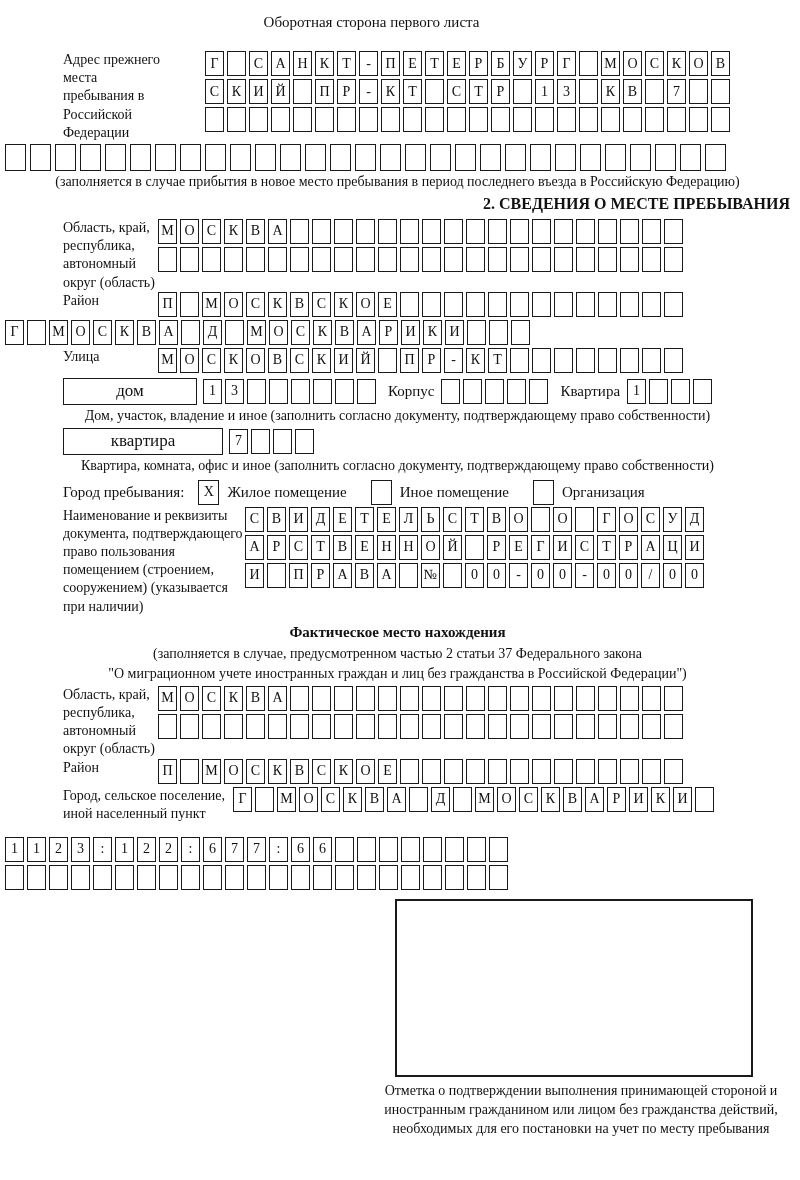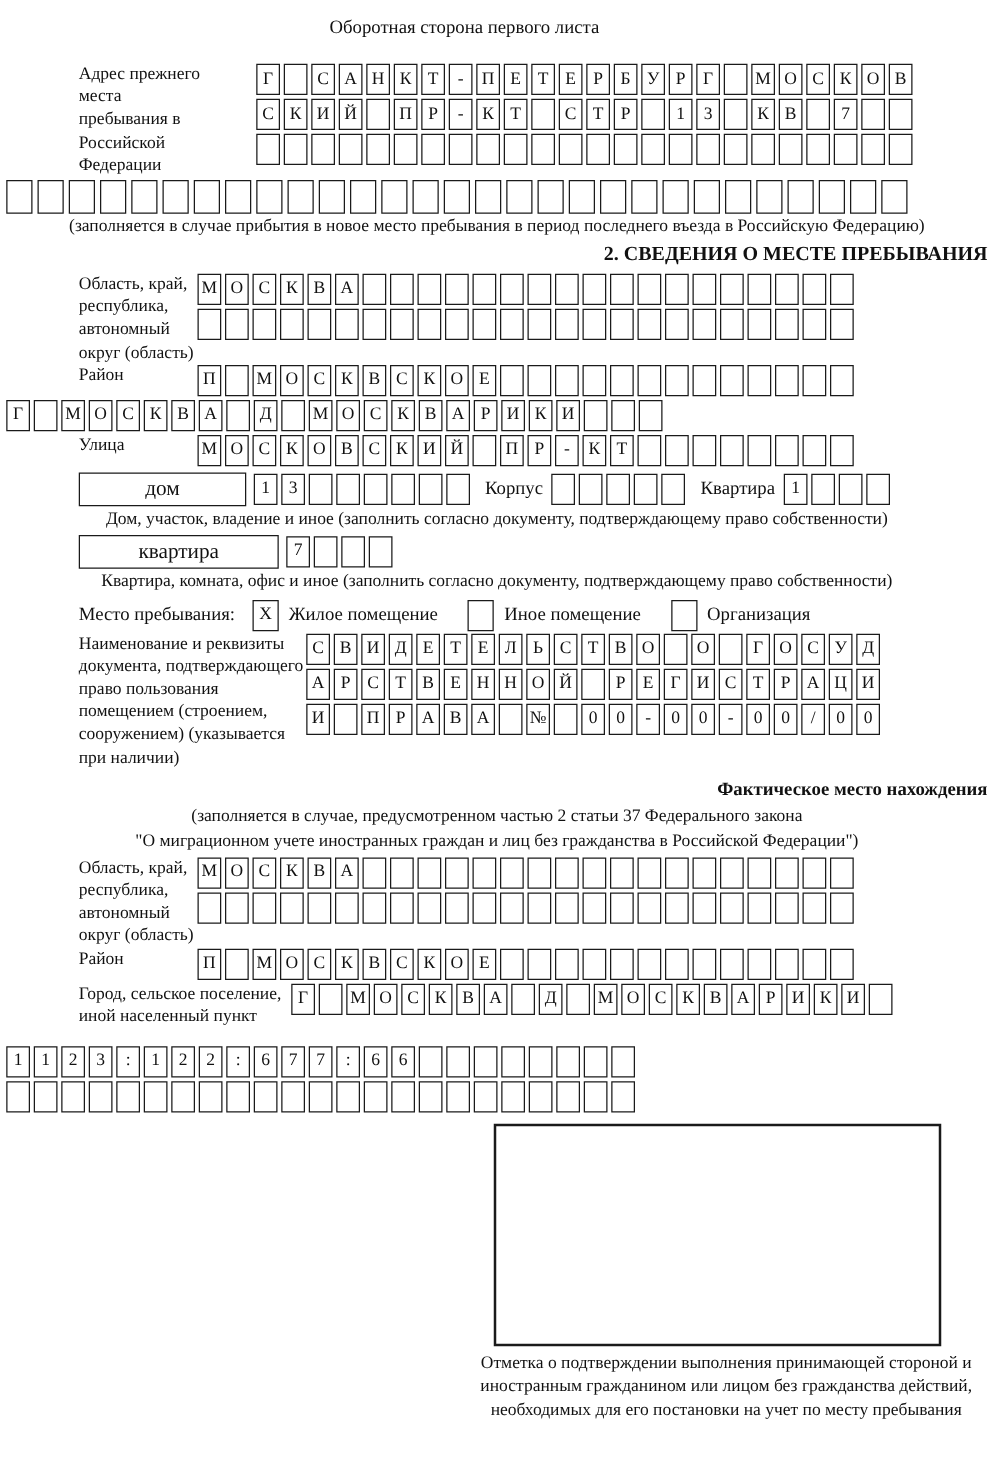--- a/index.html
+++ b/index.html
@@ -28,21 +28,21 @@
   .gridrow.inline { display: inline-flex; margin-bottom: 0; vertical-align: middle; }
   .cell {
     width: 19px; height: 25px; border: 1.6px solid #1a1a1a; margin-right: 3px;
     display: inline-flex; align-items: center; justify-content: center;
     font-size: 14px; flex-shrink: 0;
   }
   .cell-lg .cell { width: 21px; height: 27px; margin-right: 4px; }
 
   .caption { font-size: 14px; text-align: center; margin: 2px 10px 4px 0; }
   .section-title { text-align: right; font-weight: bold; font-size: 16px; margin: 5px 10px 6px 0; }
-  .sub-title { text-align: right; font-weight: bold; font-size: 15px; margin: 8px 10px 5px 0; }
+  .sub-title { text-align: center; font-weight: bold; font-size: 15px; margin: 8px 10px 5px 0; }
 
   .houserow { display: flex; align-items: center; margin: 2px 0 3px 58px; }
   .bigbox {
     height: 27px; border: 1.6px solid #1a1a1a; display: inline-flex;
     align-items: center; justify-content: center; font-size: 17px; margin-right: 6px;
   }
   .bb-dom { width: 134px; }
   .bb-kv  { width: 160px; }
   .inline-lbl { font-size: 15px; margin: 0 7px 0 9px; }
 
@@ -371,21 +371,21 @@
     <span class="gridrow inline">
         <span class="cell">7</span>
         <span class="cell"></span>
         <span class="cell"></span>
         <span class="cell"></span>
       </span>
   </div>
   <div class="caption">Квартира, комната, офис и иное (заполнить согласно документу, подтверждающему право собственности)</div>
 
   <div class="stayrow">
-    <span>Место пребывания:</span>
+    <span>Город пребывания:</span>
     <span class="chkbox first">X</span>
     <span>Жилое помещение</span>
     <span class="chkbox"></span>
     <span>Иное помещение</span>
     <span class="chkbox"></span>
     <span>Организация</span>
   </div>
 
   <div class="twocol">
     <div class="lbl ml58 w182">Наименование и реквизиты документа, подтверждающего право пользования помещением (строением, сооружением) (указывается при наличии)</div>

